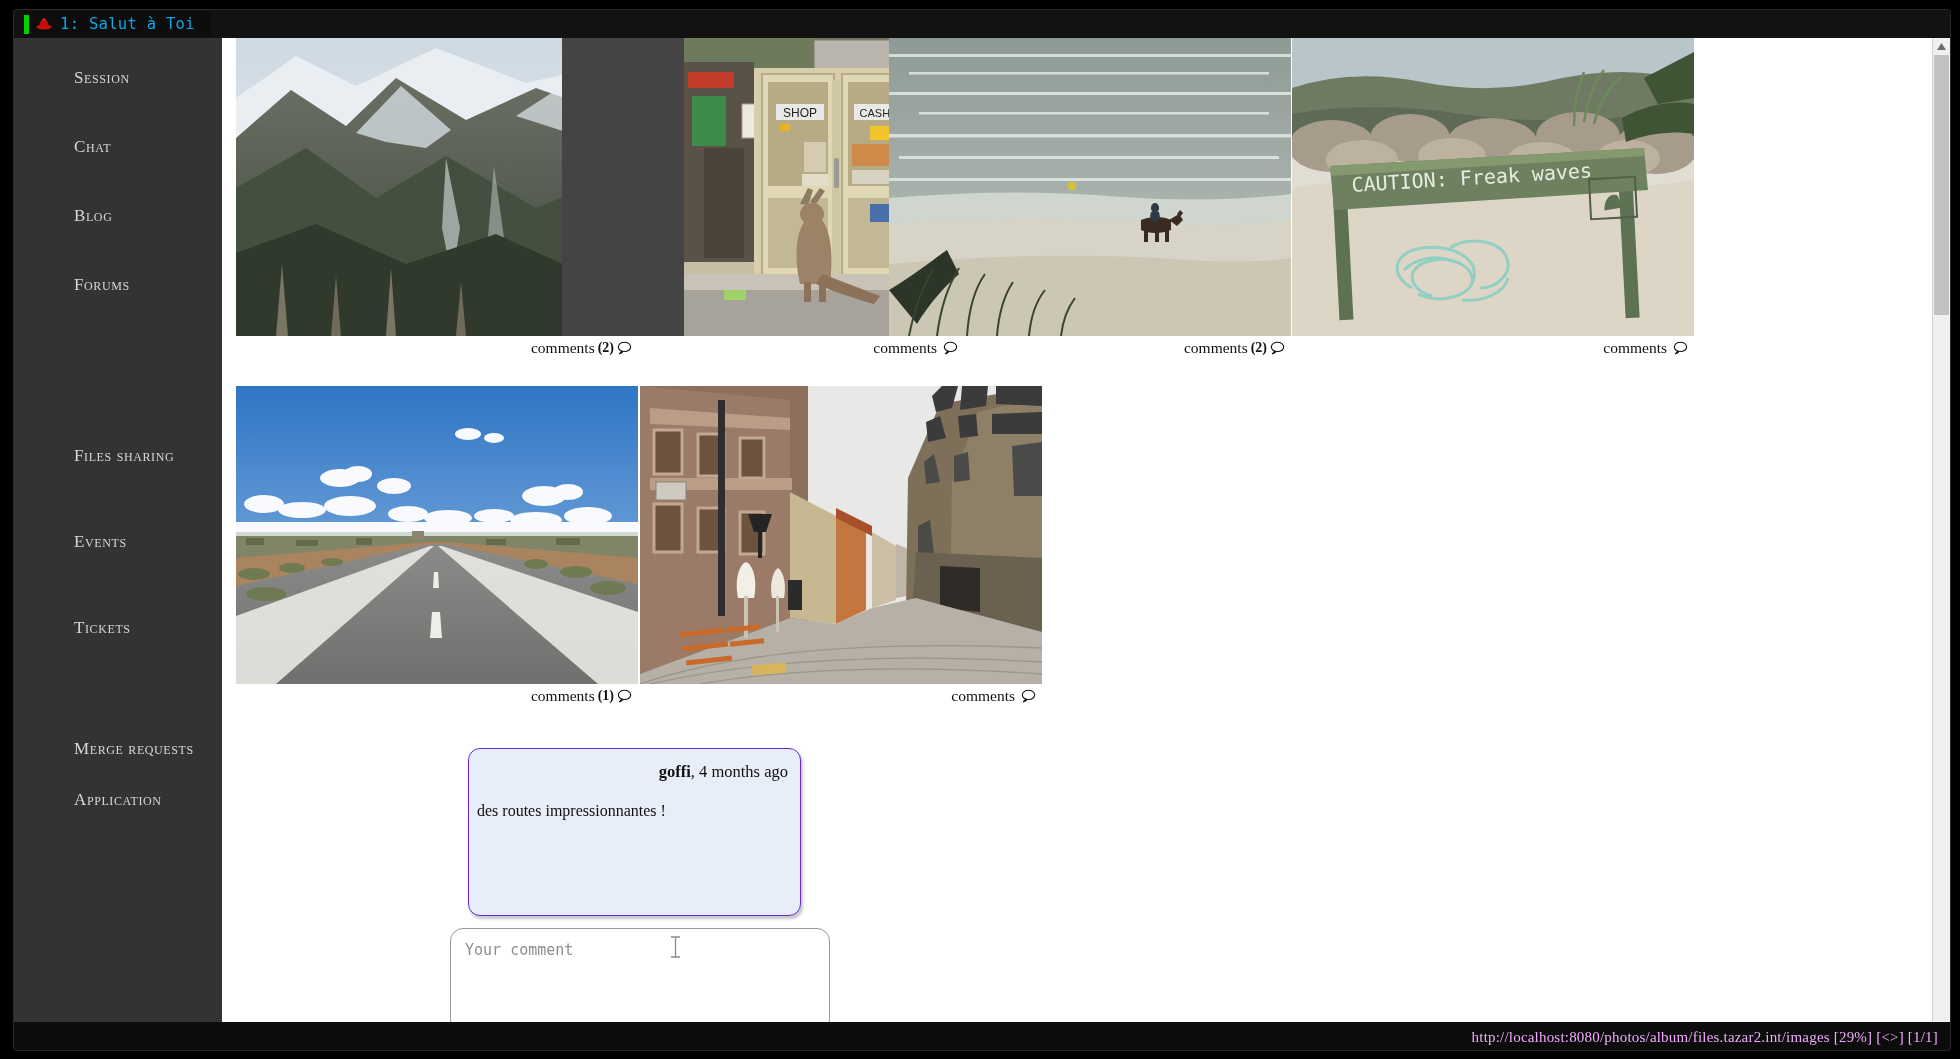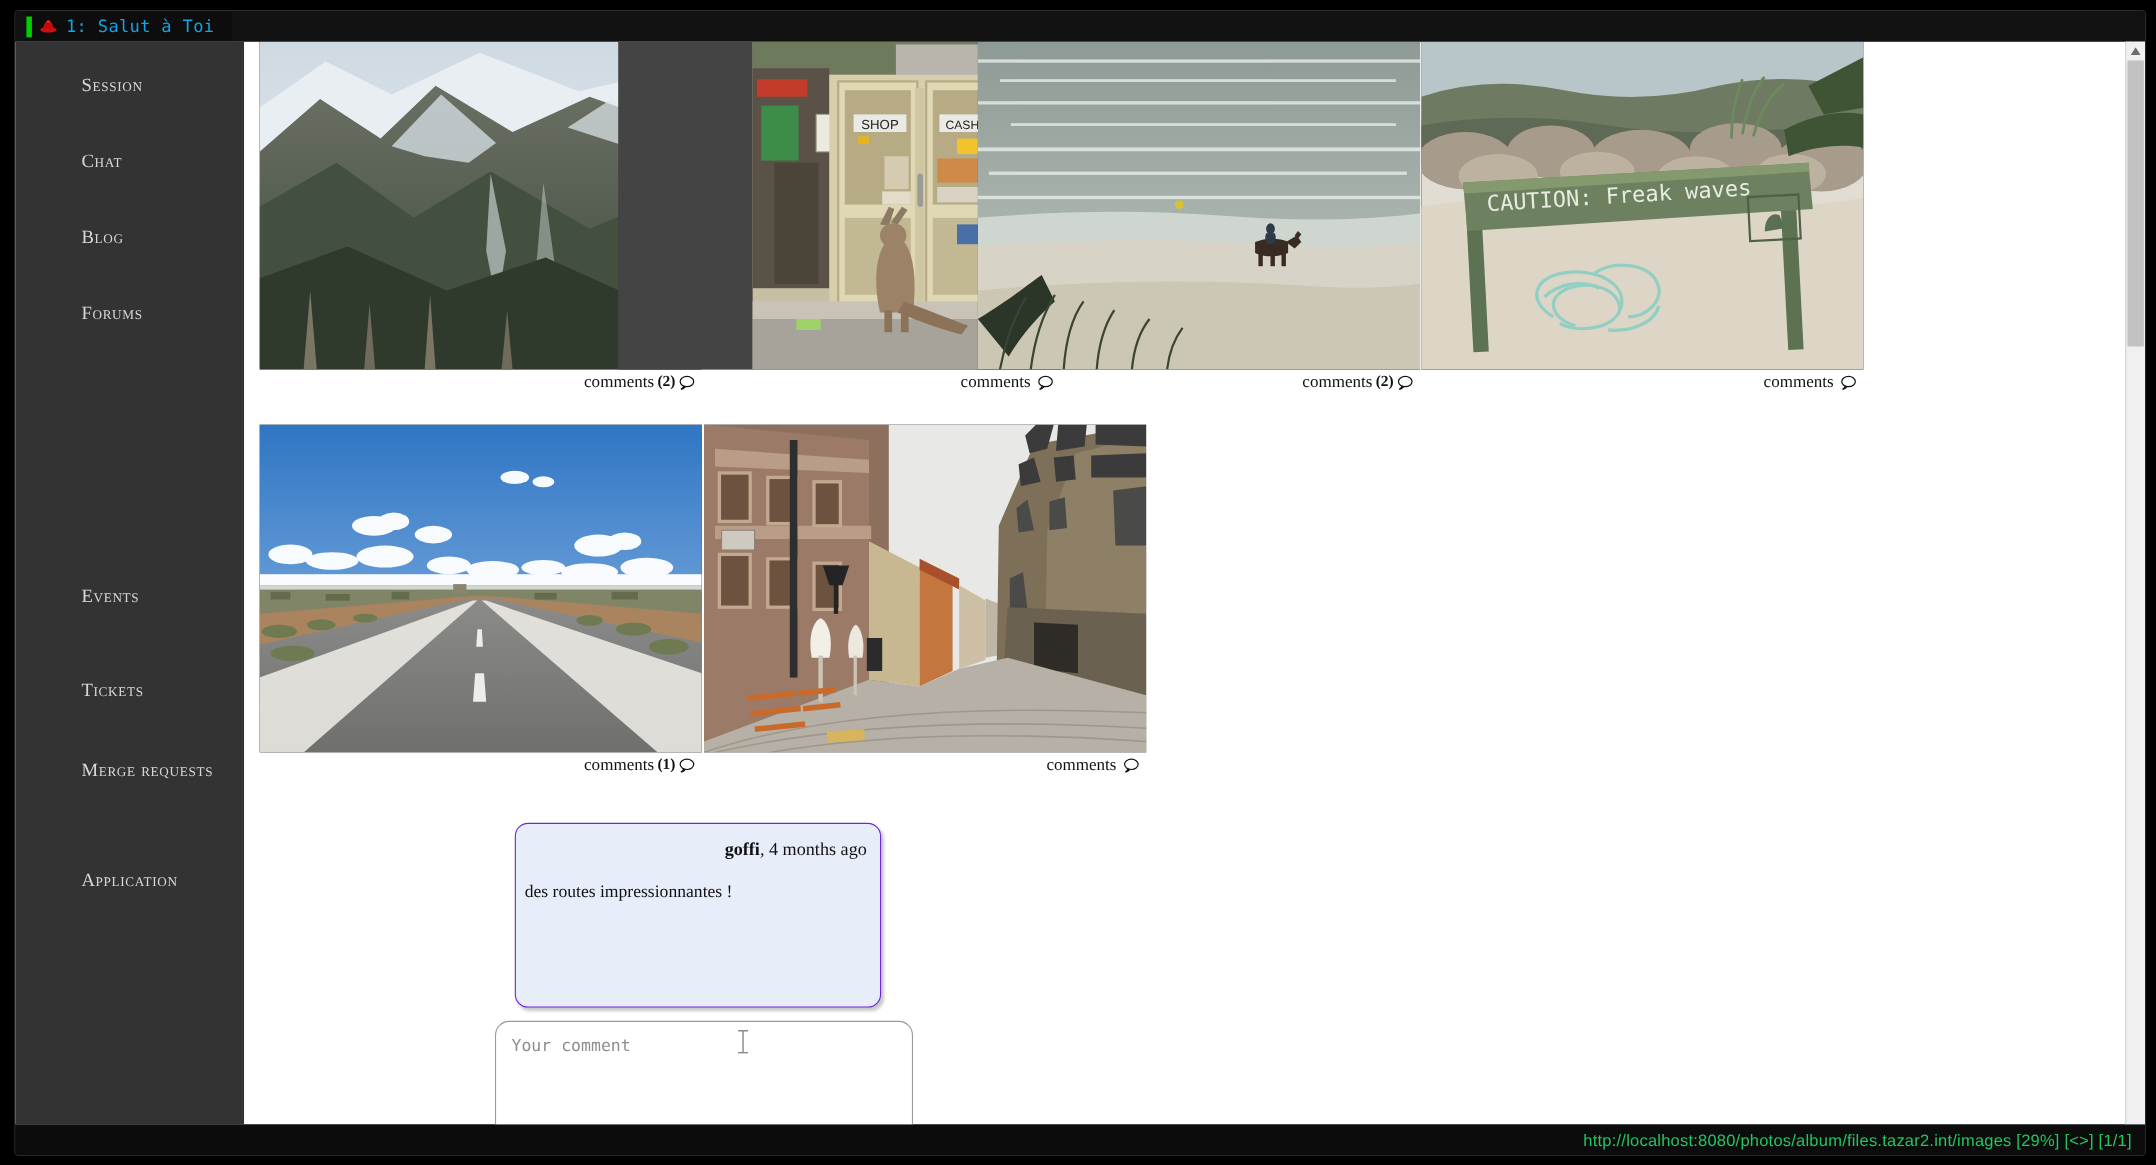--- a/index.html
+++ b/index.html
@@ -241,22 +241,22 @@
   .statusbar {
     position: absolute;
     left: 0; bottom: 0;
     width: 1936px; height: 26px;
     background: #0c0c0c;
     display: flex;
     align-items: center;
     justify-content: flex-end;
   }
   .status-url {
-    color: #22c55e;
-    font-family: Liberation Sans, sans-serif;
+    color: #f0abfc;
+    font-family: Liberation Serif, serif;
     font-size: 15px;
     letter-spacing: 0.2px;
     padding-right: 12px;
     white-space: nowrap;
   }
 </style>
 </head>
 <body>
 
 <div id="root">
@@ -284,27 +284,30 @@
           </div>
         <div class="side-item" style="top:99px">
             <span>Chat</span>
           </div>
         <div class="side-item" style="top:168px">
             <span>Blog</span>
           </div>
         <div class="side-item" style="top:237px">
             <span>Forums</span>
           </div>
+        <div class="side-item" style="top:408px">
+            <span>Files sharing</span>
+          </div>
         <div class="side-item" style="top:494px">
             <span>Events</span>
           </div>
         <div class="side-item" style="top:580px">
             <span>Tickets</span>
           </div>
-        <div class="side-item" style="top:652px">
+        <div class="side-item" style="top:701px">
             <span>Merge requests</span>
           </div>
         <div class="side-item" style="top:752px">
             <span>Application</span>
           </div>
       </nav>
 
       <main class="content">
 
         <div class="photo-grid">

